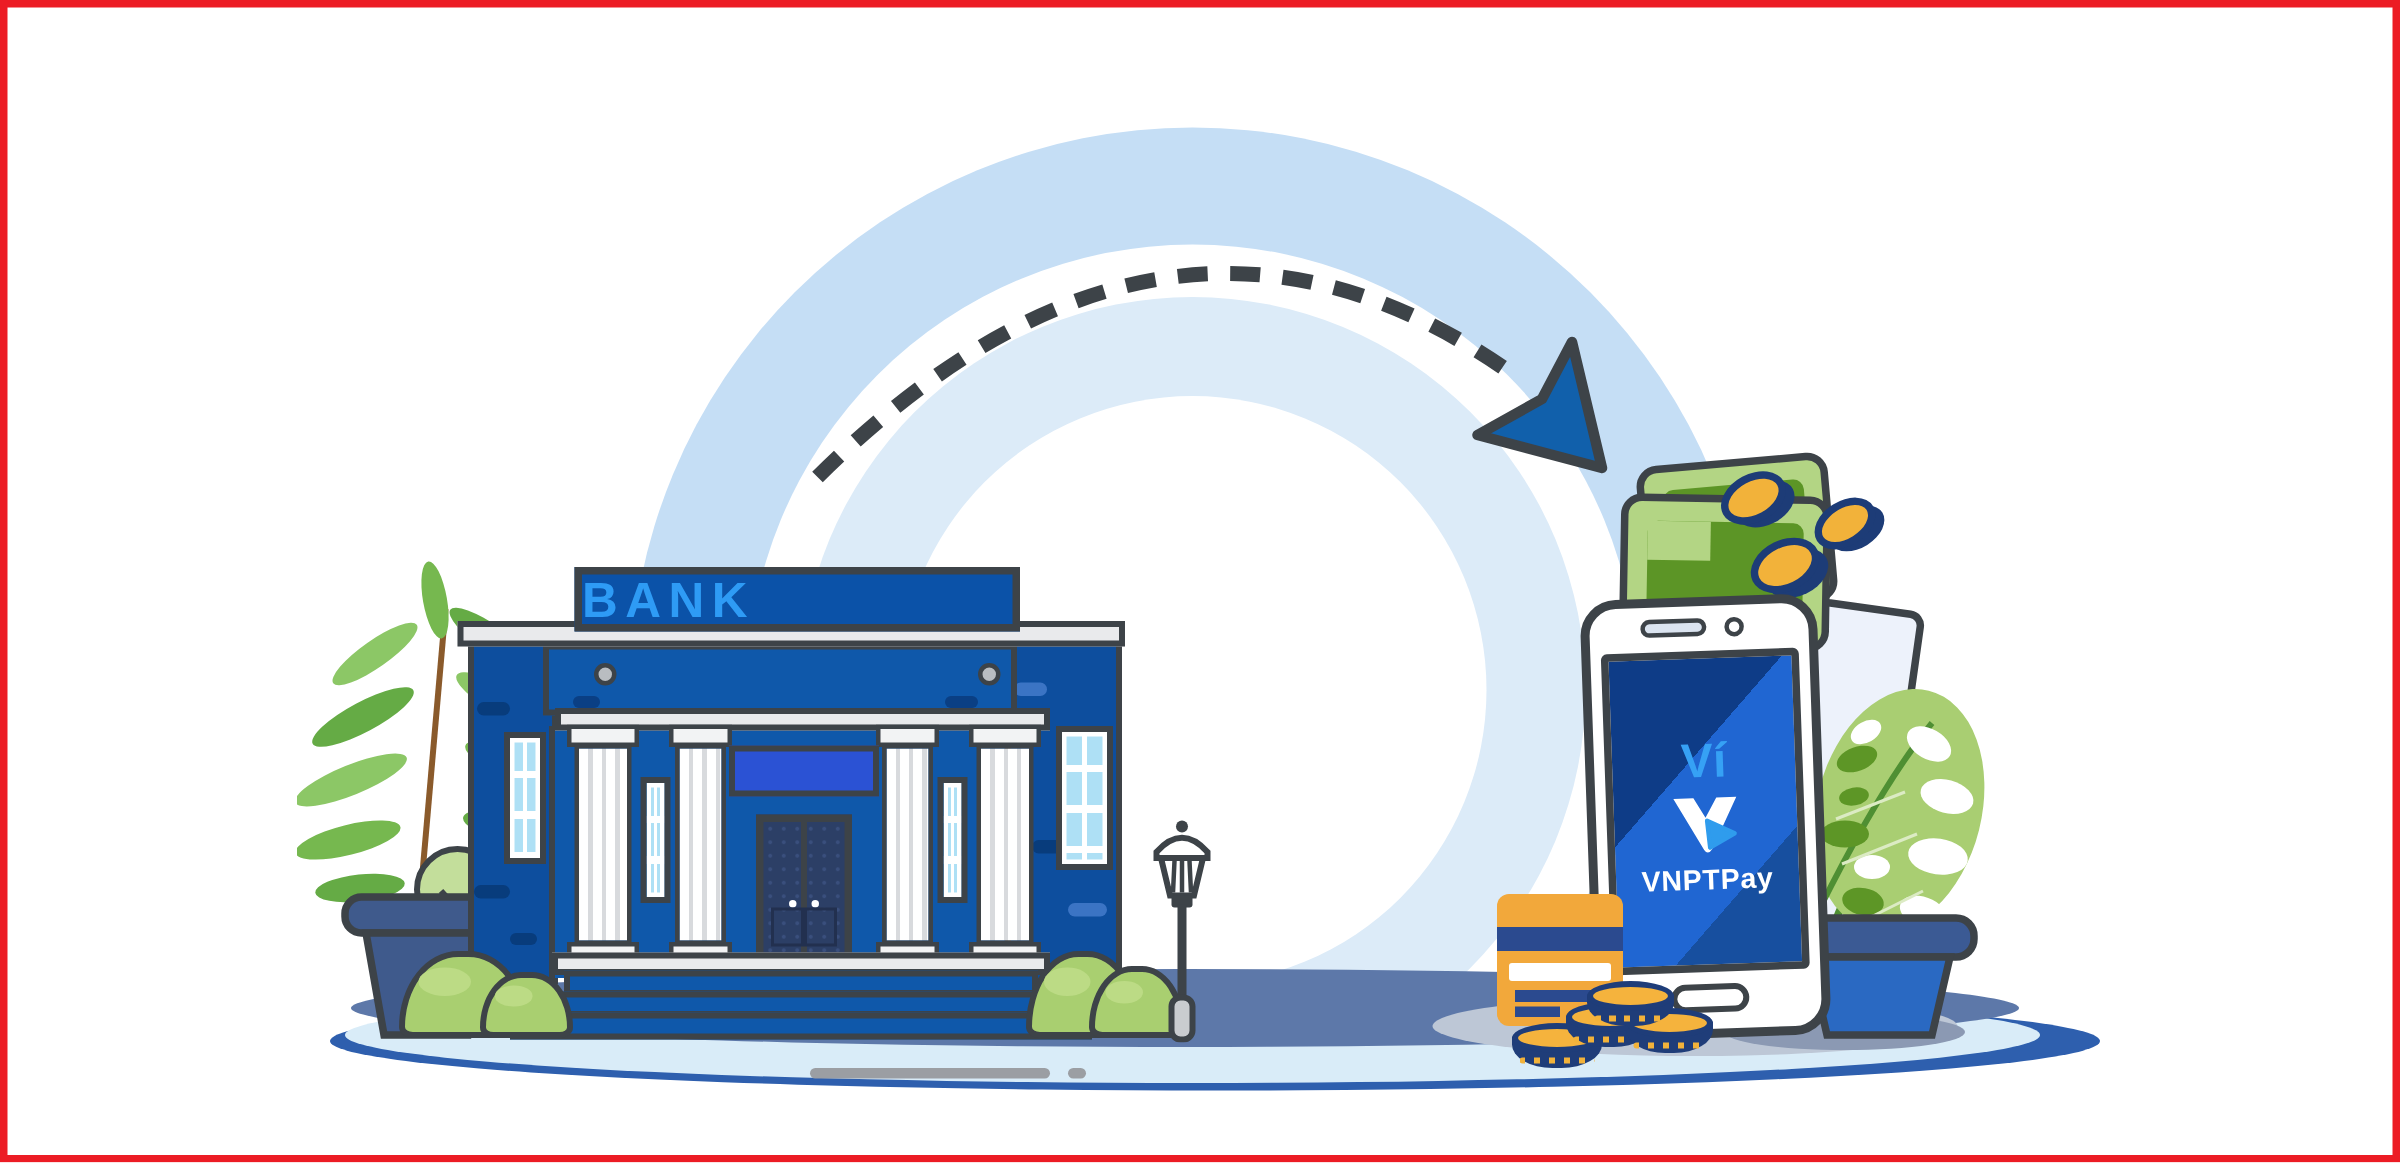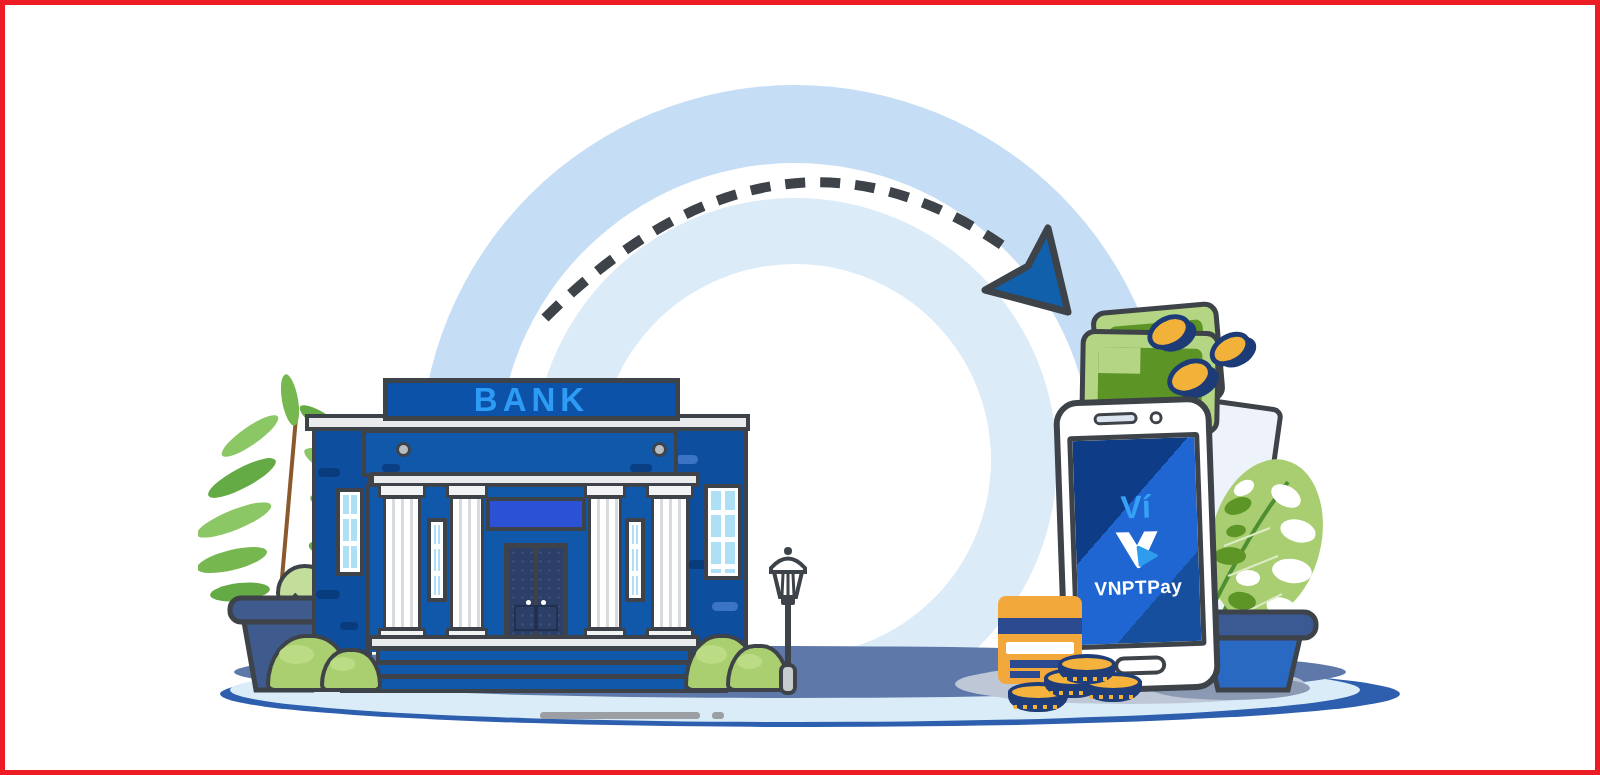--- a/index.html
+++ b/index.html
@@ -144,21 +144,21 @@
       <div style="position:absolute;left:5px;bottom:4px;width:18px;height:22px;border:2px solid #22304f;"></div>
       <div style="position:absolute;right:5px;bottom:4px;width:18px;height:22px;border:2px solid #22304f;"></div>
     </div>
 
     <div class="whitebar" style="left:368px;top:635px;width:332px;height:15px;z-index:17;"></div>
     <div class="stepbar" style="left:376px;top:647px;width:316px;height:17px;z-index:17;"></div>
     <div class="stepbar" style="left:358px;top:661px;width:352px;height:17px;z-index:17;"></div>
     <div class="stepbar" style="left:340px;top:675px;width:388px;height:18px;z-index:17;"></div>
 
     <div class="abs" style="left:383px;top:378px;width:297px;height:43px;background:#0b52a8;border:5px solid #3d4348;z-index:20;
-                display:flex;align-items:center;justify-content:center;">
+                display:flex;align-items:center;justify-content:flex-start;">
       <span style="color:#2e9bf5;font-size:33px;font-weight:bold;letter-spacing:5px;">BANK</span>
     </div>
   </div>
 
   <div class="bush" style="left:266px;top:634px;width:86px;height:58px;z-index:18;"></div>
   <div class="bush" style="left:320px;top:648px;width:62px;height:44px;z-index:18;"></div>
   <div class="bush" style="left:684px;top:634px;width:76px;height:58px;z-index:18;"></div>
   <div class="bush" style="left:726px;top:644px;width:64px;height:48px;z-index:18;"></div>
 
   <svg class="abs" style="left:765px;top:545px;z-index:19;" width="46" height="150" viewBox="0 0 46 150">

